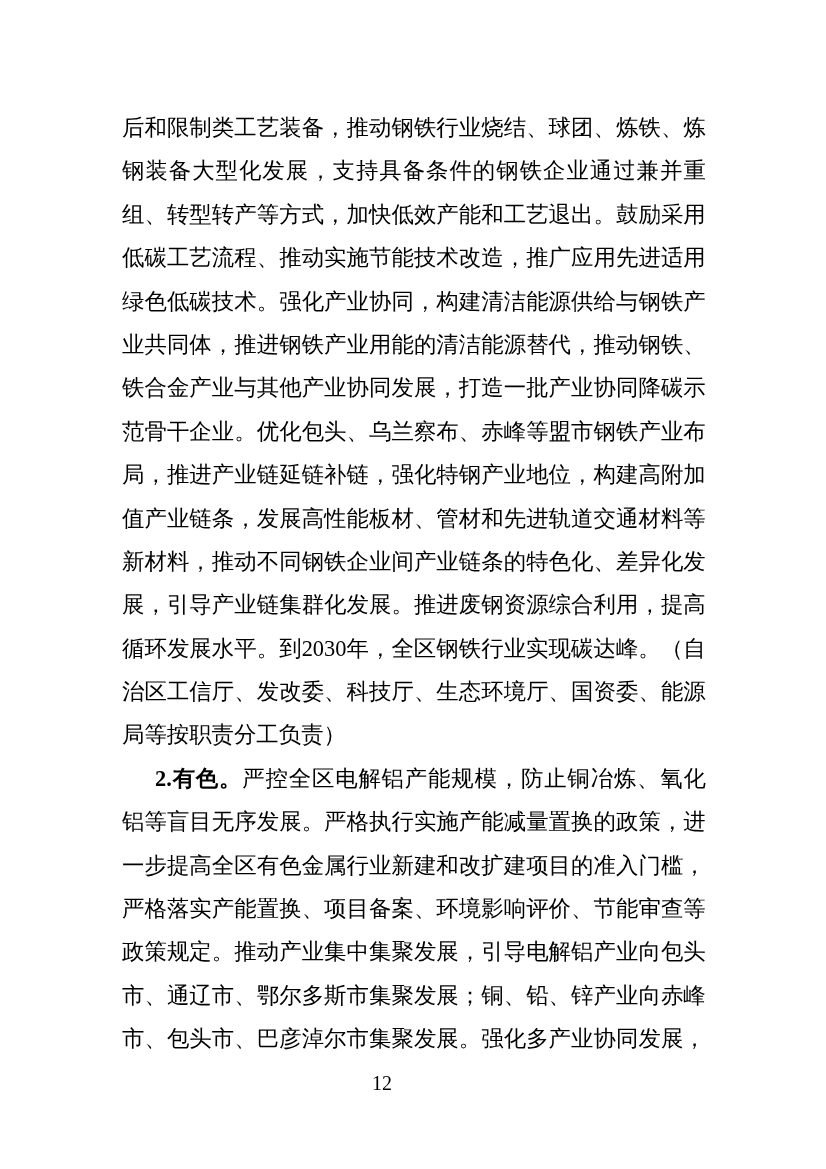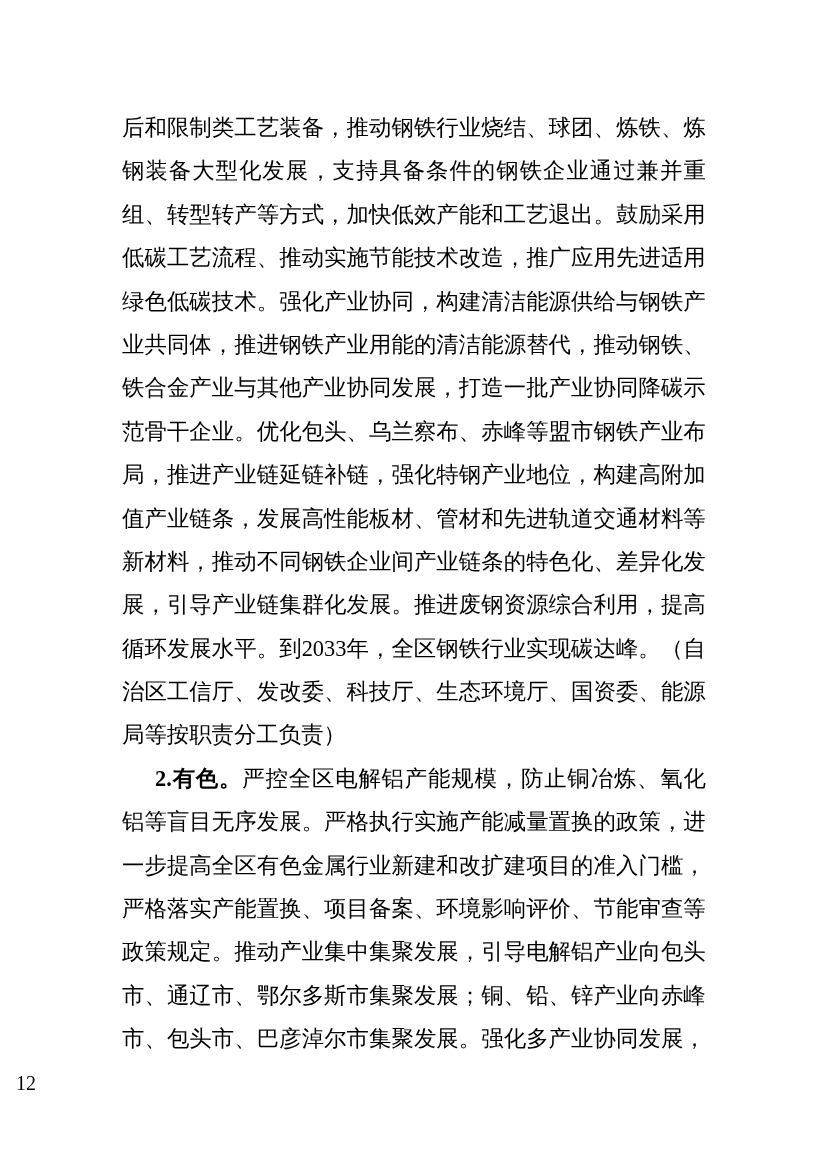--- a/index.html
+++ b/index.html
@@ -38,24 +38,24 @@
     padding-left: 33px;
   }
   .line span {
     display: inline-block;
   }
   .line span.bold {
     font-weight: 700;
   }
   .footer {
     position: absolute;
-    left: 16px;
+    left: 10px;
     top: 1072px;
     width: 744px;
-    text-align: left;
+    text-align: center;
   }
   .page-number {
     font-size: 20px;
     font-family: "Liberation Serif", "DejaVu Serif", serif;
     color: #000000;
   }
 </style>
 </head>
 <body>
 
@@ -398,21 +398,21 @@
       </div>
       <div class="line">
         <span>循</span>
         <span>环</span>
         <span>发</span>
         <span>展</span>
         <span>水</span>
         <span>平</span>
         <span>。</span>
         <span>到</span>
-        <span>2033</span>
+        <span>2030</span>
         <span>年</span>
         <span>，</span>
         <span>全</span>
         <span>区</span>
         <span>钢</span>
         <span>铁</span>
         <span>行</span>
         <span>业</span>
         <span>实</span>
         <span>现</span>

